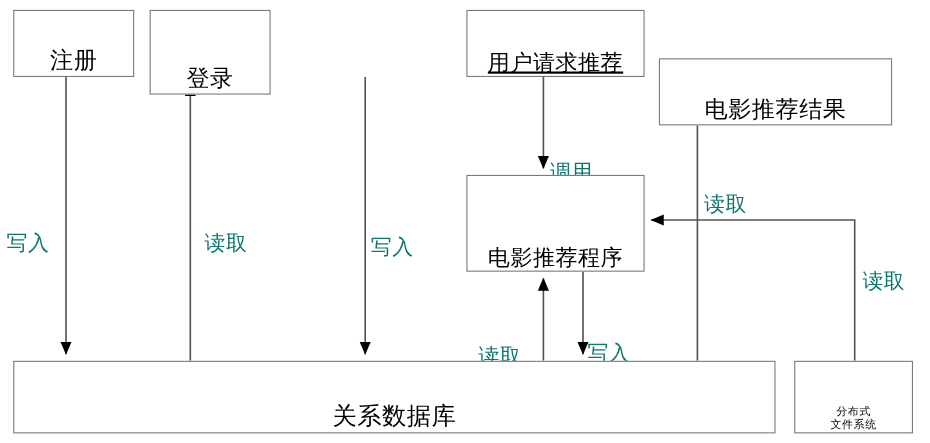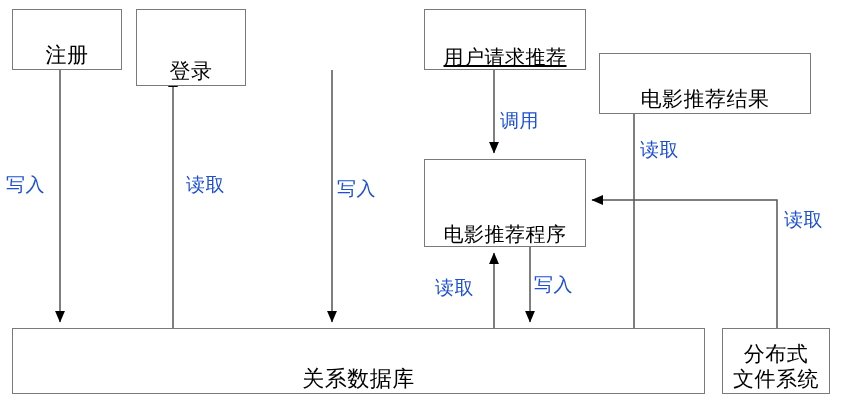--- a/index.html
+++ b/index.html
@@ -33,36 +33,37 @@
     white-space: pre-line;
     letter-spacing: 0.5px;
   }
   .t-reg   { left: 12px;  top: 9px;   width: 110px; height: 61px; font-size: 21px; }
   .t-login { left: 136px; top: 9px;   width: 110px; height: 77px; font-size: 21px; }
   .t-rate  { left: 262px; top: 9px;   width: 150px; height: 61px; font-size: 21px; }
   .t-req   { left: 424px; top: 9px;   width: 162px; height: 61px; font-size: 20px; text-decoration: underline; }
   .t-res   { left: 599px; top: 9px;   width: 212px; height: 61px; font-size: 21px; margin-top: 44px; }
   .m-prog  { left: 424px; top: 159px; width: 162px; height: 88px; font-size: 20px; }
   .b-db    { left: 12px;  top: 328px; width: 693px; height: 66px; font-size: 22px; }
-  .b-dfs   { left: 722px; top: 328px; width: 108px; height: 66px; font-size: 21px; }
+  .b-dfs   { left: 722px; top: 328px; width: 108px; height: 66px; font-size: 10px; }
 
   #edge-layer {
     position: absolute;
     left: 0; top: 0;
     width: 845px;
     height: 403px;
     z-index: 1;
   }
   .edge-label {
     position: absolute;
     font-size: 19px;
-    color: #1d4ed8;
+    color: #0f766e;
     white-space: nowrap;
     z-index: 2;
     letter-spacing: 0.5px;
+    margin-top: 36px;
   }
 </style>
 </head>
 <body>
 
 <div id="diagram-root">
 
   <svg id="edge-layer" viewBox="0 0 845 403" xmlns="http://www.w3.org/2000/svg">
     <defs>
       <marker id="arrowhead" markerWidth="9" markerHeight="9" refX="7.6" refY="3.4" orient="auto" markerUnits="strokeWidth">

